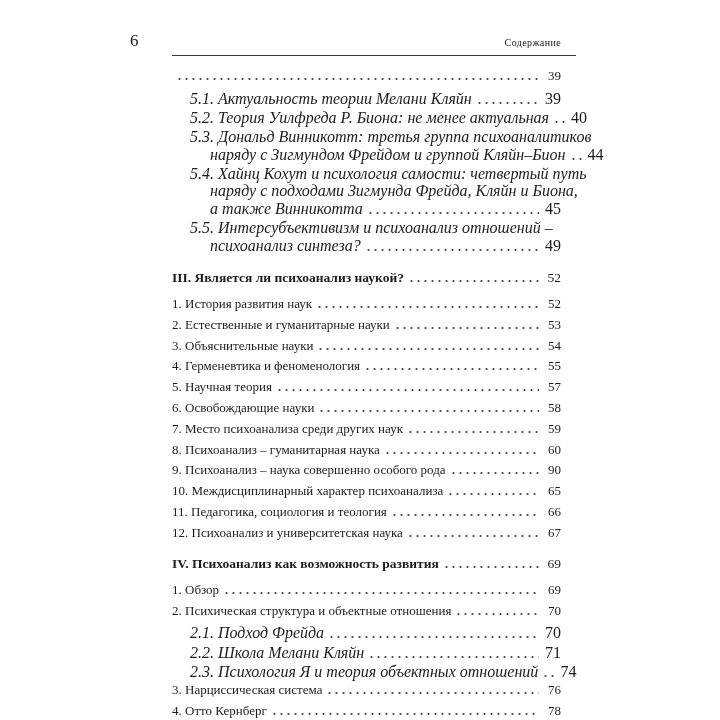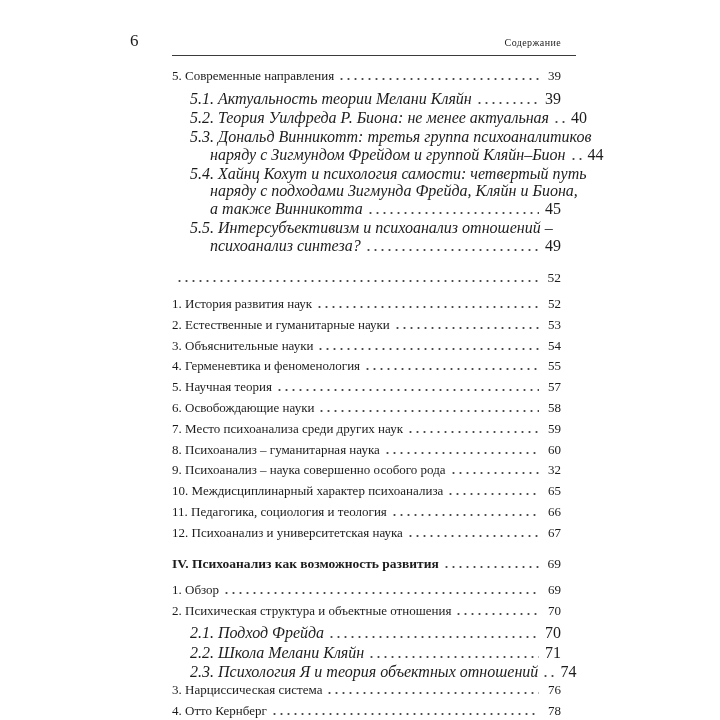--- a/index.html
+++ b/index.html
@@ -100,21 +100,20 @@
 <div class="page">
   <div class="content">
     <div class="header">
       <span class="folio">6</span>
       <span class="running-title">Содержание</span>
     </div>
     <div class="rule"></div>
     <div class="toc" id="toc">
         <div class="entry main">
           <div class="line">
-            <span class="txt">5. Современные направления</span>
             <span class="leader"></span>
             <span class="pg">39</span>
           </div>
         </div>
         <div class="entry sub">
           <div class="line">
             <span class="txt">5.1. Актуальность теории Мелани Кляйн</span>
             <span class="leader"></span>
             <span class="pg">39</span>
           </div>
@@ -154,20 +153,21 @@
             <span class="txt">5.5. Интерсубъективизм и психоанализ отношений –</span>
           </div>
           <div class="line cont">
             <span class="txt">психоанализ синтеза?</span>
             <span class="leader"></span>
             <span class="pg">49</span>
           </div>
         </div>
         <div class="entry heading">
           <div class="line">
+            <span class="txt">III. Является ли психоанализ наукой?</span>
             <span class="leader"></span>
             <span class="pg">52</span>
           </div>
         </div>
         <div class="entry main">
           <div class="line">
             <span class="txt">1. История развития наук</span>
             <span class="leader"></span>
             <span class="pg">52</span>
           </div>
@@ -218,21 +218,21 @@
           <div class="line">
             <span class="txt">8. Психоанализ – гуманитарная наука</span>
             <span class="leader"></span>
             <span class="pg">60</span>
           </div>
         </div>
         <div class="entry main">
           <div class="line">
             <span class="txt">9. Психоанализ – наука совершенно особого рода</span>
             <span class="leader"></span>
-            <span class="pg">32</span>
+            <span class="pg">90</span>
           </div>
         </div>
         <div class="entry main">
           <div class="line">
             <span class="txt">10. Междисциплинарный характер психоанализа</span>
             <span class="leader"></span>
             <span class="pg">65</span>
           </div>
         </div>
         <div class="entry main">

